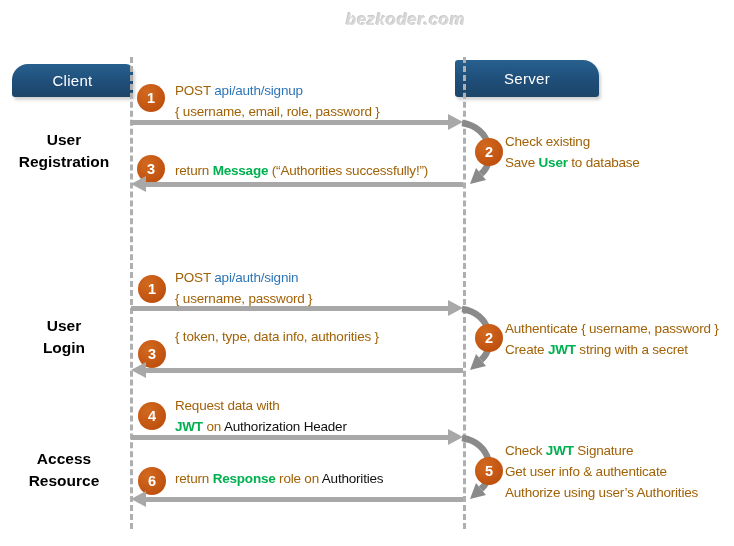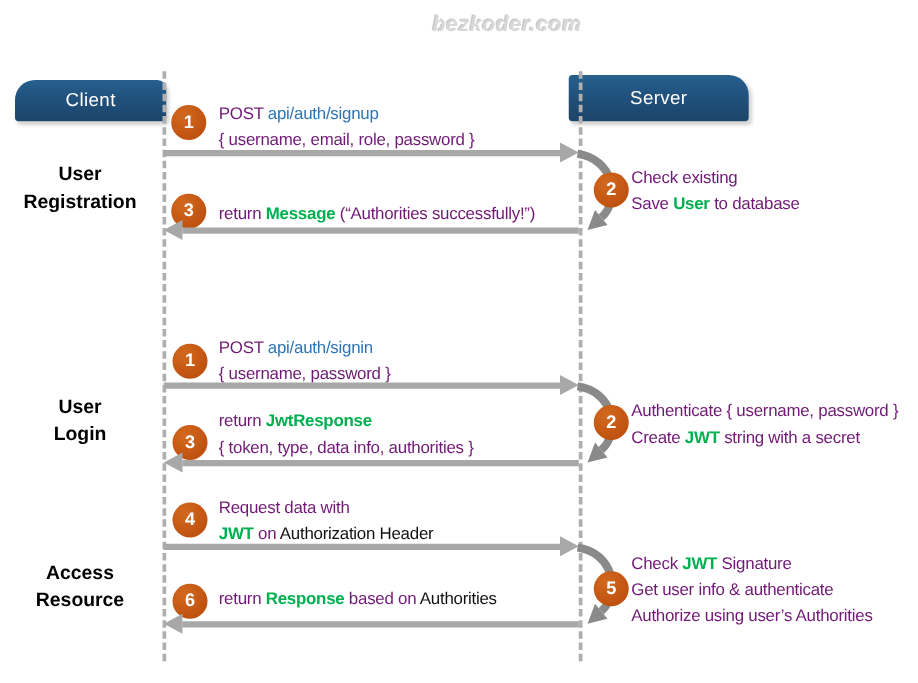--- a/index.html
+++ b/index.html
@@ -24,21 +24,21 @@
                  font-size:15.5px;font-weight:700;line-height:22px;color:#000;}
 
   .num-circle{position:absolute;width:28px;height:28px;border-radius:50%;
               background:radial-gradient(circle at 35% 30%,#d2691f,#c05210 70%);
               display:flex;align-items:center;justify-content:center;
               color:#fff;font-size:14.5px;font-weight:700;}
 
   .msg{position:absolute;white-space:nowrap;font-size:13.5px;line-height:21px;letter-spacing:-.2px;}
   .msg-client{left:175px;}
   .msg-server{left:505px;}
-  .sg-plain{color:#701a75;}
+  .sg-plain{color:#a16207;}
   .sg-blue{color:#2e75b6;}
   .sg-green{color:#00b050;font-weight:700;}
   .sg-bold{color:#111;font-weight:400;}
 
   .arrow{position:absolute;left:131px;width:332px;height:16px;display:flex;align-items:center;}
   .arrow .bar{flex:1;height:5px;background:#a8a8a8;}
   .head-right{width:0;height:0;border-top:8px solid transparent;border-bottom:8px solid transparent;
               border-left:15px solid #a8a8a8;}
   .head-left{width:0;height:0;border-top:8px solid transparent;border-bottom:8px solid transparent;
              border-right:15px solid #a8a8a8;}
@@ -128,21 +128,20 @@
   </div>
   <div class="msg msg-server" style="top:318px">
     <div><span class="sg-plain">Authenticate { username, password }</span></div>
     <div><span class="sg-plain">Create </span><span class="sg-green">JWT</span><span class="sg-plain"> string with a secret</span></div>
   </div>
 
   <div class="num-circle" style="left:138px;top:340px">
     <span>3</span>
   </div>
   <div class="msg msg-client" style="top:326px">
-    <div><span class="sg-plain">return </span><span class="sg-green">JwtResponse</span></div>
     <div><span class="sg-plain">{ token, type, data info, authorities }</span></div>
   </div>
   <div class="arrow" style="top:362px">
     <div class="head-left"></div>
     <div class="bar"></div>
   </div>
 
   <div class="section-label" style="top:448px">
     <div>Access</div>
     <div>Resource</div>
@@ -170,20 +169,20 @@
   <div class="msg msg-server" style="top:440px">
     <div><span class="sg-plain">Check </span><span class="sg-green">JWT</span><span class="sg-plain"> Signature</span></div>
     <div><span class="sg-plain">Get user info &amp; authenticate</span></div>
     <div><span class="sg-plain">Authorize using user’s Authorities</span></div>
   </div>
 
   <div class="num-circle" style="left:138px;top:467px">
     <span>6</span>
   </div>
   <div class="msg msg-client" style="top:468px">
-    <div><span class="sg-plain">return </span><span class="sg-green">Response</span><span class="sg-plain"> based on </span><span class="sg-bold">Authorities</span></div>
+    <div><span class="sg-plain">return </span><span class="sg-green">Response</span><span class="sg-plain"> role on </span><span class="sg-bold">Authorities</span></div>
   </div>
   <div class="arrow" style="top:491px">
     <div class="head-left"></div>
     <div class="bar"></div>
   </div>
 
 </div>
 
 </body></html>

